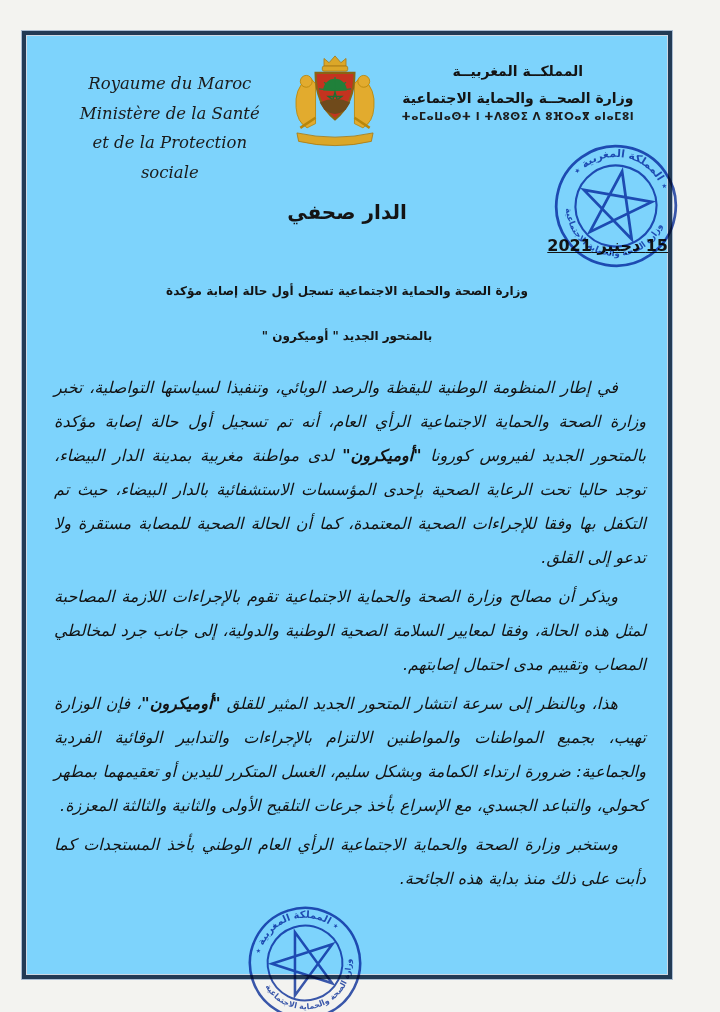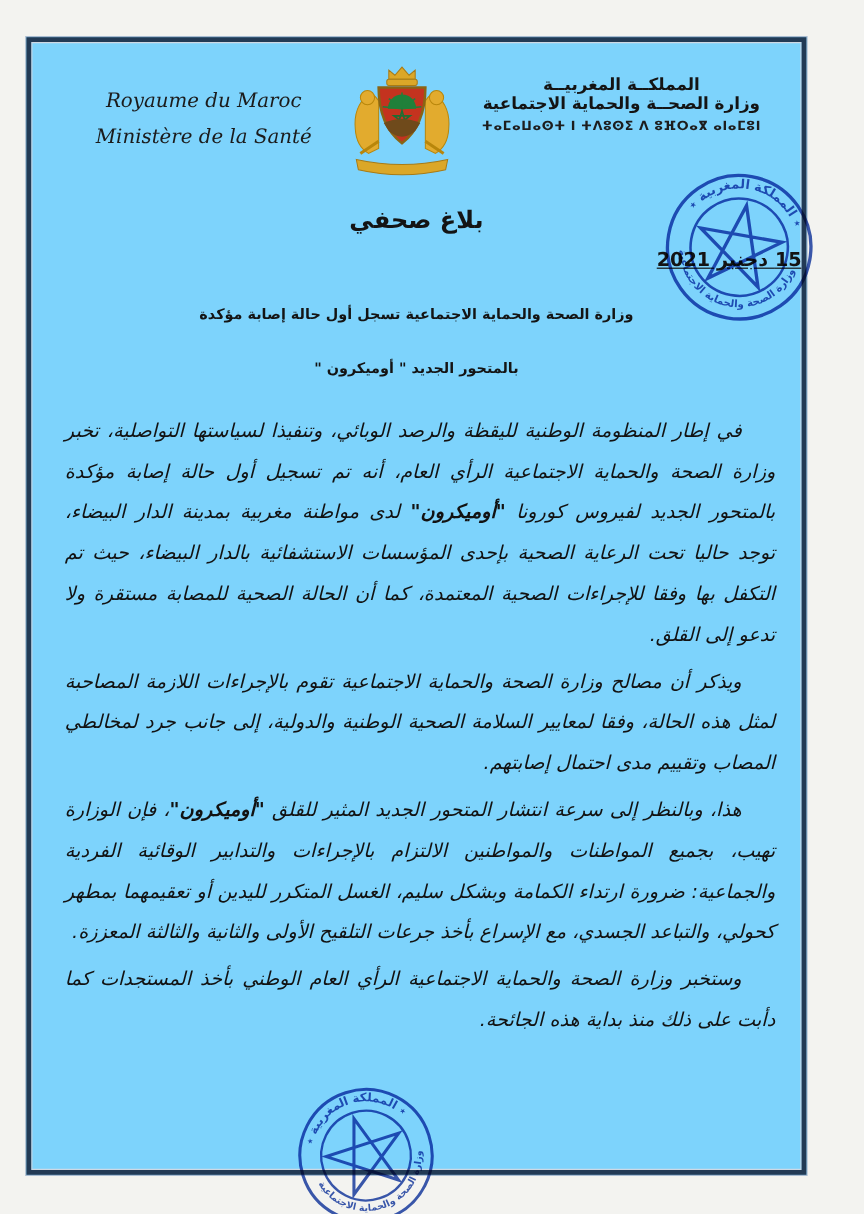--- a/index.html
+++ b/index.html
@@ -23,21 +23,21 @@
   .hdr{display:flex;align-items:flex-start;padding:20px 26px 0 38px;}
   .hdr-fr{
     flex:1.15;margin-top:14px;text-align:center;
     font-family:"DejaVu Serif",serif;font-style:italic;
     font-size:16.5px;line-height:1.8;color:#1b1b1b;
   }
   .hdr-emblem{width:118px;flex:0 0 118px;text-align:center;}
   .hdr-ar{flex:1.35;margin-top:8px;text-align:center;direction:rtl;}
   .hdr-ar .ar1{font-size:14px;font-weight:bold;}
   .hdr-ar .tf1{font-size:12px;font-weight:bold;letter-spacing:1px;margin-top:4px;color:#1d1d1d;}
-  .hdr-ar .ar2{font-size:14px;font-weight:bold;margin-top:0;}
+  .hdr-ar .ar2{font-size:14px;font-weight:bold;margin-top:11px;}
   .hdr-ar .tf2{font-size:10.5px;font-weight:bold;letter-spacing:.5px;margin-top:4px;color:#1d1d1d;}
   
   .release-label{text-align:center;direction:rtl;font-size:20px;font-weight:bold;margin-top:12px;}
   .release-date{text-align:right;direction:rtl;font-size:16px;font-weight:bold;
                 text-decoration:underline;margin-top:12px;}
   
   .doc-title{direction:rtl;text-align:center;font-weight:bold;font-size:12px;
              line-height:45px;margin-top:14px;padding:0 30px;}
   
   .body-text{direction:rtl;text-align:justify;font-size:16px;line-height:34px;
@@ -52,20 +52,21 @@
 </style>
 </head>
 <body style="--frame: #223a55; --stamp: #2a4cae;">
 
 <div class="page-frame">
 
   <div class="hdr">
     <div class="hdr-fr">
       <div>Royaume du Maroc</div>
       <div>Ministère de la Santé</div>
+      <div>et de la Protection sociale</div>
     </div>
 
     <div class="hdr-emblem">
       <svg viewBox="0 0 130 118" width="110" height="100" aria-hidden="true">
 
         <g fill="#dba728" stroke="#a87b16" stroke-width="1">
           <path d="M52,13 L52,4 L58,9 L65,1 L72,9 L78,4 L78,13 Z"></path>
           <rect x="50" y="13" width="30" height="6" rx="2"></rect>
         </g>
 
@@ -92,21 +93,21 @@
       </svg>
     </div>
 
     <div class="hdr-ar">
       <div class="ar1">المملكــة المغربيــة</div>
       <div class="ar2">وزارة الصحــة والحماية الاجتماعية</div>
       <div class="tf2">ⵜⴰⵎⴰⵡⴰⵙⵜ ⵏ ⵜⴷⵓⵙⵉ ⴷ ⵓⴼⵔⴰⴳ ⴰⵏⴰⵎⵓⵏ</div>
     </div>
   </div>
 
-  <div class="release-label">بلاغ صحفي</div>
+  <div class="release-label">الدار صحفي</div>
   <div class="release-date">15 دجنبر 2021</div>
 
   <div class="doc-title">
     <div>وزارة الصحة والحماية الاجتماعية تسجل أول حالة إصابة مؤكدة</div>
     <div>بالمتحور الجديد " أوميكرون "</div>
   </div>
 
   <div class="body-text">
       <p><span>في إطار المنظومة الوطنية لليقظة والرصد الوبائي، وتنفيذا لسياستها التواصلية، تخبر وزارة الصحة والحماية الاجتماعية الرأي العام، أنه تم تسجيل أول حالة إصابة مؤكدة بالمتحور الجديد لفيروس كورونا </span><span class="b">"أوميكرون"</span><span> لدى مواطنة مغربية بمدينة الدار البيضاء، توجد حاليا تحت الرعاية الصحية بإحدى المؤسسات الاستشفائية بالدار البيضاء، حيث تم التكفل بها وفقا للإجراءات الصحية المعتمدة، كما أن الحالة الصحية للمصابة مستقرة ولا تدعو إلى القلق.</span></p>
       <p><span>ويذكر أن مصالح وزارة الصحة والحماية الاجتماعية تقوم بالإجراءات اللازمة المصاحبة لمثل هذه الحالة، وفقا لمعايير السلامة الصحية الوطنية والدولية، إلى جانب جرد لمخالطي المصاب وتقييم مدى احتمال إصابتهم.</span></p>

